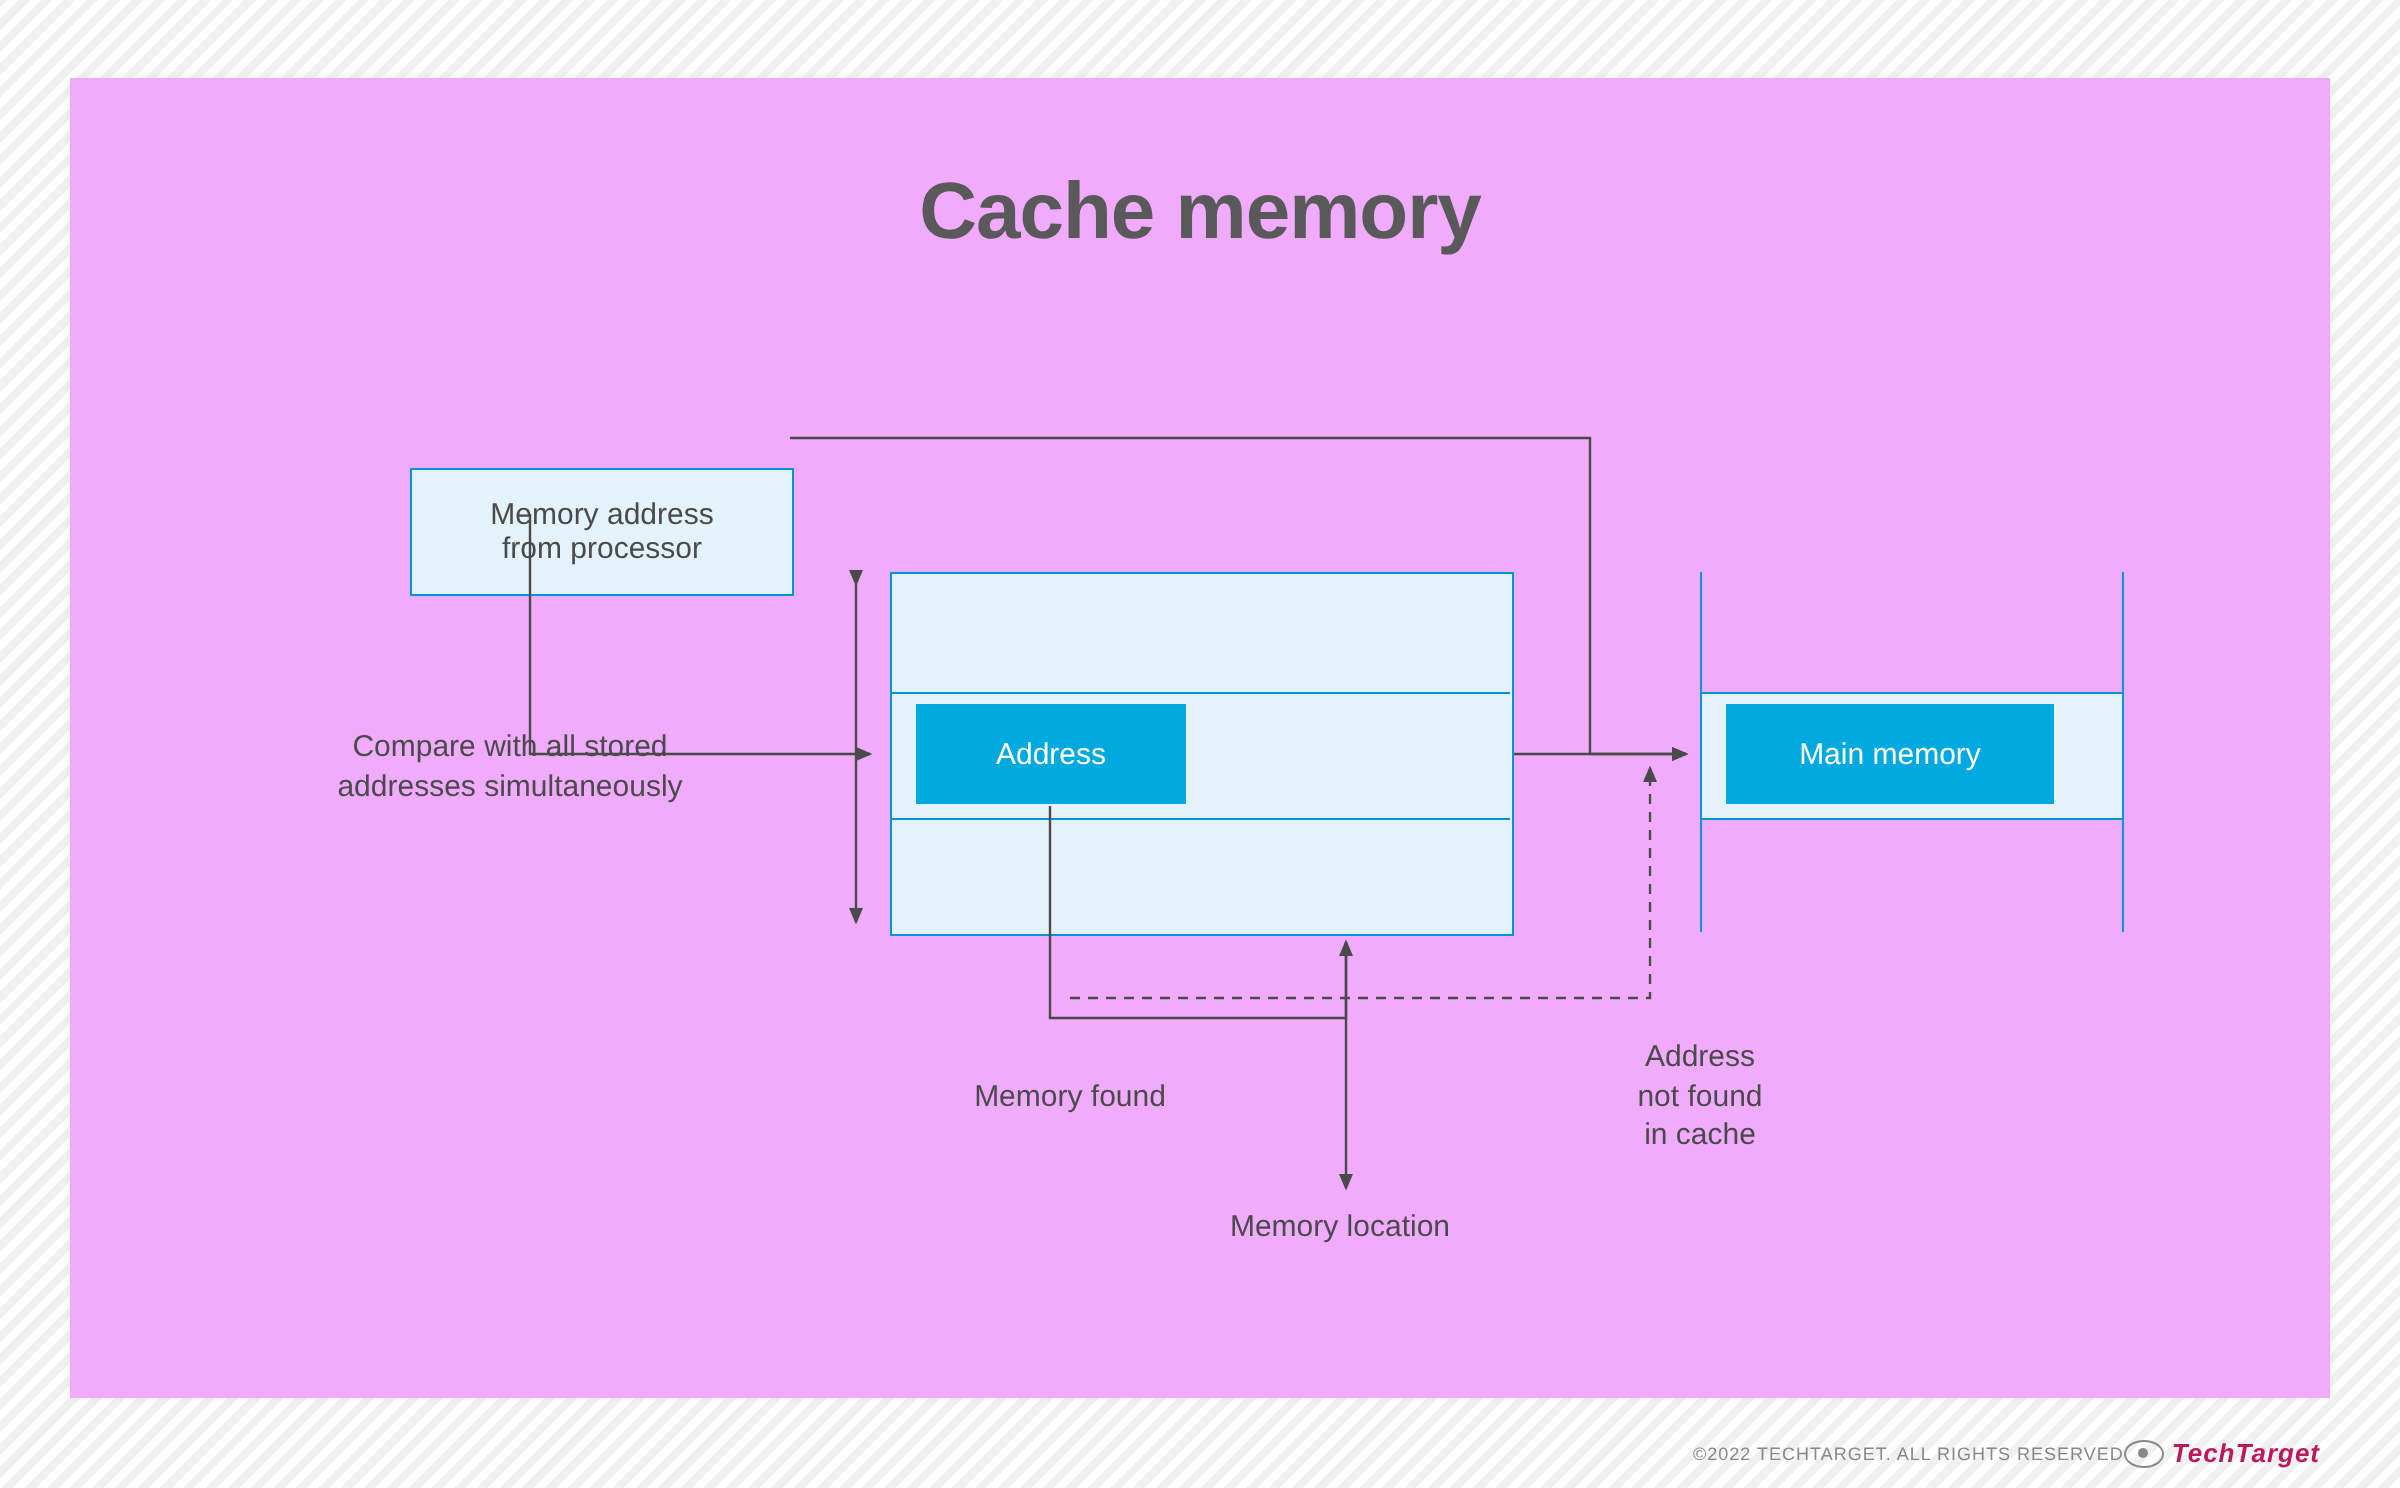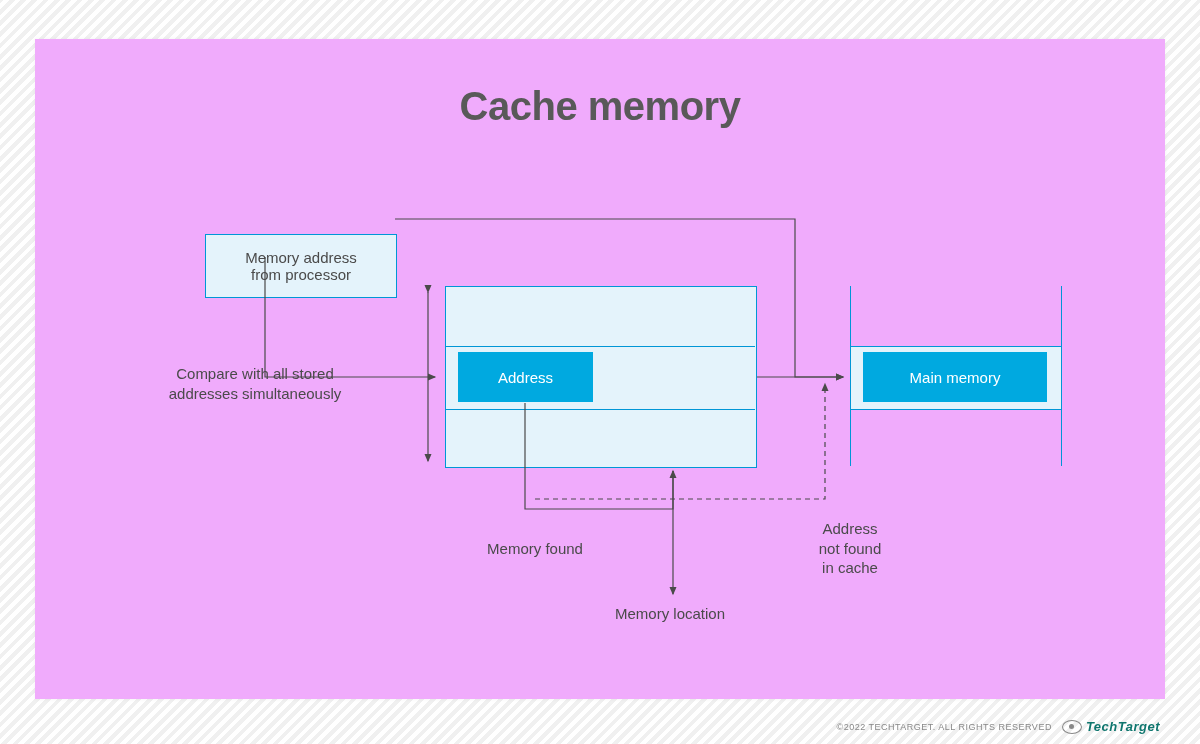--- a/index.html
+++ b/index.html
@@ -73,27 +73,26 @@
   .arrow-head   { fill: #4a4a4a; }
   .footer {
     position: absolute;
     right: 40px;
     bottom: 10px;
     font-size: 9px;
     letter-spacing: 0.5px;
     color: #888;
     display: flex;
     align-items: center;
-    gap: 10px;
   }
   .tt-logo {
     font-size: 13px;
     font-weight: bold;
     font-style: italic;
-    color: #0f766e;
+    color: #be185d;
     display: flex;
     align-items: flex-end;
     gap: 4px;
   }
   .tt-eye {
     width: 18px; height: 12px;
     border: 1.5px solid #888;
     border-radius: 50%;
     position: relative;
   }
@@ -117,21 +116,21 @@
 
 
   <div class="box-light" style="left:410px; top:247px; width:310px; height:180px; border:1px solid #0096d6;"></div>
 
   <div style="position:absolute; left:410px; top:307px; width:310px; height:62px; border-top:1px solid #0096d6; border-bottom:1px solid #0096d6;"></div>
 
   <div class="box-dark" style="left:423px; top:313px; width:135px; height:50px;">Address</div>
 
   <div style="position:absolute; left:815px; top:247px; width:210px; height:180px; border-left:1px solid #0096d6; border-right:1px solid #0096d6;"></div>
   <div class="box-light" style="left:815px; top:307px; width:210px; height:62px; border:1px solid #0096d6;"></div>
-  <div class="box-dark" style="left:828px; top:313px; width:184px; height:50px;">Main memory</div>
+  <div class="box-dark" style="left:828px; top:313px; width:164px; height:50px;">Main memory</div>
 
 
   <div class="label" style="left:110px; top:325px; width:220px; text-align:center; white-space:pre-line;">Compare with all stored
 addresses simultaneously</div>
 
   <div class="label" style="left:420px; top:500px; width:160px;">Memory found</div>
 
   <div class="label" style="left:555px; top:565px; width:160px;">Memory location</div>
 
   <div class="label" style="left:755px; top:480px; width:120px; white-space:pre-line;">Address

